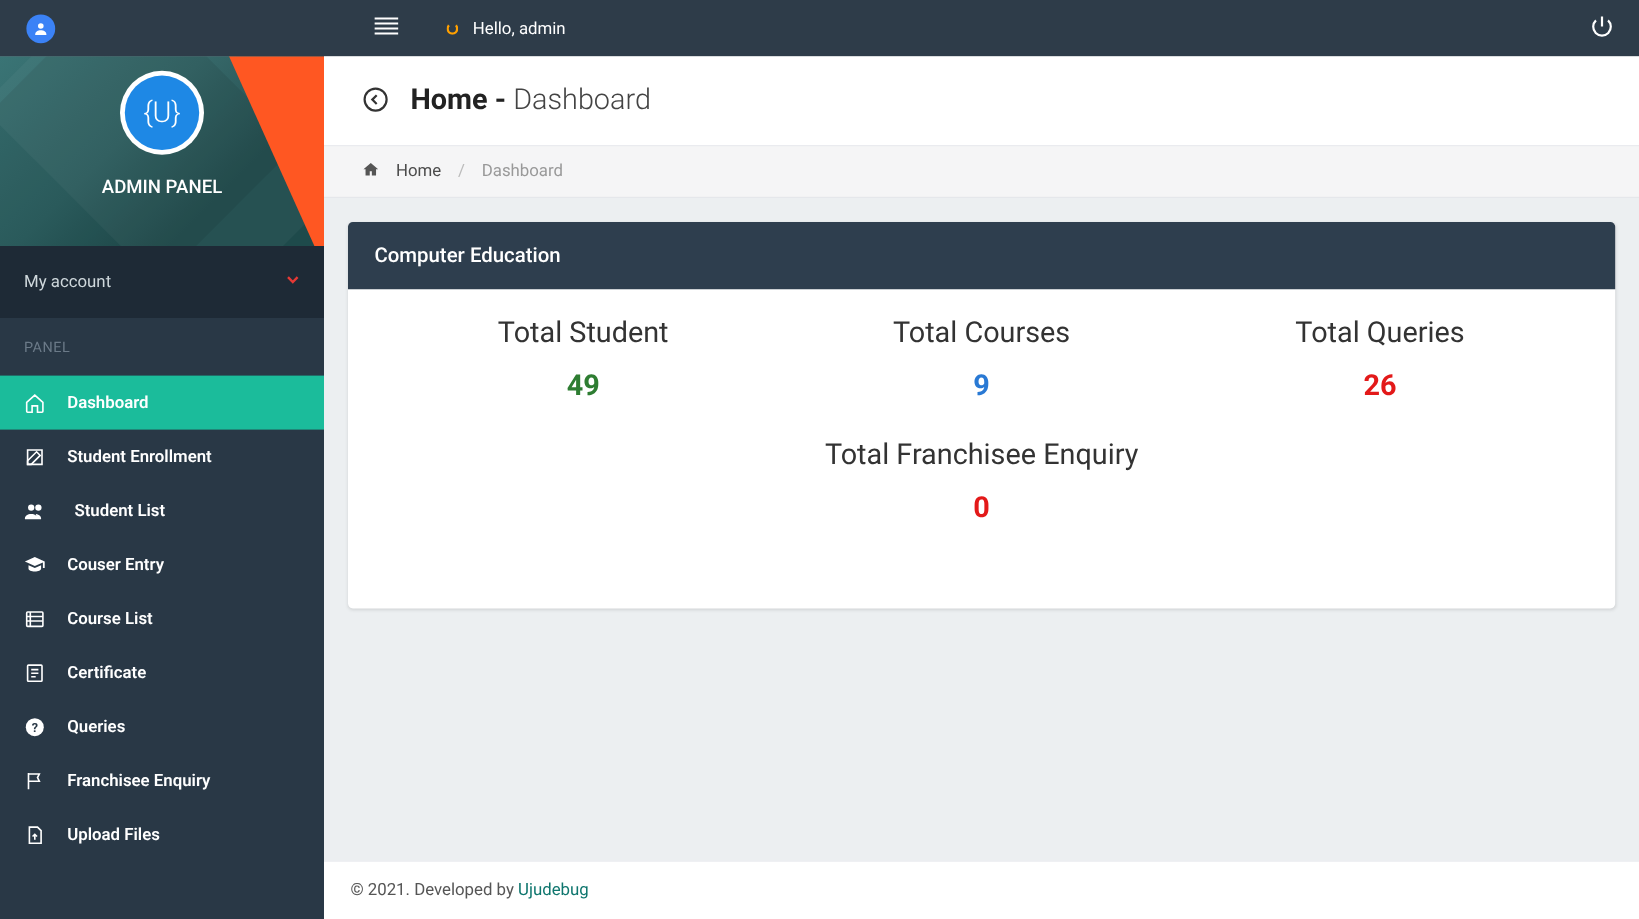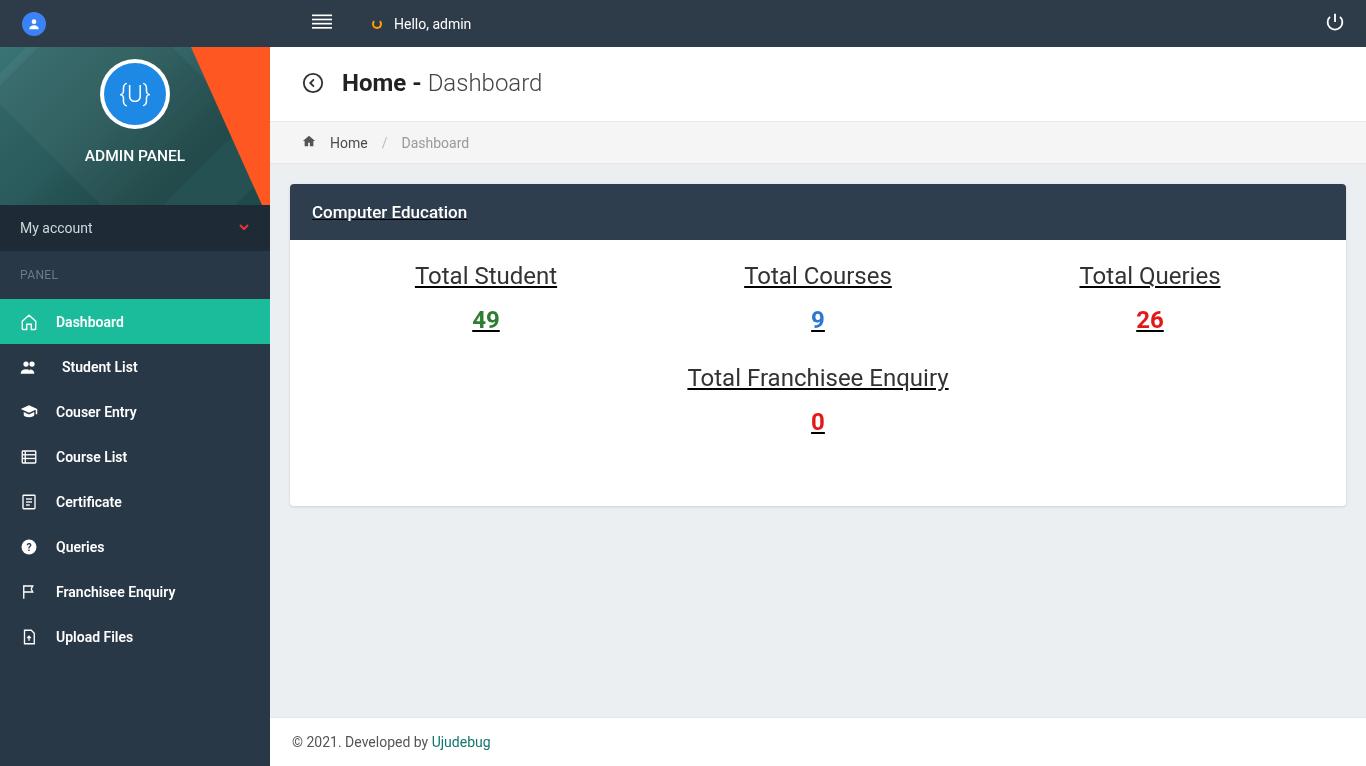--- a/index.html
+++ b/index.html
@@ -17,21 +17,21 @@
 
 .sidebar { position: absolute; left: 0; top: 47px; width: 270px; height: calc(100% - 47px); background: #293846; }
 .sidebar-header { height: 158px; background: linear-gradient(135deg, #3a7475 0%, #2e6263 40%, #1e4a4b 70%); position: relative; overflow: hidden; }
 .tri1 { position: absolute; right: -10px; bottom: -40px; width: 0; height: 0; border-left: 90px solid transparent; border-top: 200px solid #ff5722; }
 .tri2 { position: absolute; left: -30px; top: -40px; width: 200px; height: 300px; background: rgba(0,0,0,0.08); transform: rotate(45deg); }
 .tri3 { position: absolute; right: 40px; top: -60px; width: 180px; height: 260px; background: rgba(255,255,255,0.04); transform: rotate(-45deg); }
 .sidebar-logo { position: relative; width: 70px; height: 70px; margin: 12px auto 0; border-radius: 50%; background: #fff; padding: 4px; }
 .sidebar-logo-inner { width: 100%; height: 100%; border-radius: 50%; background: #1e88e5; display: flex; align-items: center; justify-content: center; color: #fff; font-size: 24px; font-weight: 300; }
 .sidebar-title { position: relative; text-align: center; color: #fff; font-size: 15.5px; font-weight: 500; margin-top: 18px; }
 
-.my-account { height: 46px; background: #1e2a36; display: flex; align-items: center; padding: 0 20px; color: #cfd8dc; font-size: 14px; cursor: pointer; justify-content: space-between; }
+.my-account { height: 60px; background: #1e2a36; display: flex; align-items: center; padding: 0 20px; color: #cfd8dc; font-size: 14px; cursor: pointer; justify-content: space-between; }
 .my-account .chev { color: #e53935; }
 
 .section-label { height: 48px; display: flex; align-items: center; padding: 0 20px; color: #6b7a88; font-size: 12px; letter-spacing: 0.4px; }
 .nav { list-style: none; }
 .nav li { height: 45px; display: flex; align-items: center; padding: 0 20px; color: #fff; font-size: 14px; font-weight: 600; cursor: pointer; gap: 18px; }
 .nav li.active { background: #1bbc9b; }
 .nav li .ic { width: 18px; height: 18px; display: flex; align-items: center; justify-content: center; flex-shrink: 0; }
 .nav li .ic svg { width: 18px; height: 18px; stroke: #fff; fill: none; stroke-width: 1.8; }
 .nav li .ic svg.fill { fill: #fff; stroke: none; }
 
@@ -42,21 +42,21 @@
 .page-title .bold { font-weight: 700; }
 .page-title .sub { font-weight: 300; color: #444; }
 
 .breadcrumb-bar { background: #f5f5f6; border-bottom: 1px solid #e5e7eb; padding: 12px 32px; display: flex; align-items: center; gap: 14px; font-size: 14px; color: #666; }
 .breadcrumb-bar .home-ic svg { width: 14px; height: 14px; fill: #555; }
 .breadcrumb-bar a { color: #4b4b4b; text-decoration: none; }
 .breadcrumb-bar .sep { color: #bbb; }
 .breadcrumb-bar .current { color: #999; }
 
 .content { flex: 1; padding: 20px; overflow: auto; }
-.card { background: #fff; border-radius: 4px; box-shadow: 0 1px 3px rgba(0,0,0,0.12); text-decoration: underline; }
+.card { background: #fff; border-radius: 4px; box-shadow: 0 1px 3px rgba(0,0,0,0.12); }
 .card-header { background: #2e3e4e; color: #fff; padding: 18px 22px; font-size: 17px; font-weight: 500; border-radius: 4px 4px 0 0; }
 .card-body { padding: 22px 30px 40px; }
 .stat-row { display: flex; justify-content: space-around; flex-wrap: wrap; }
 .stat { flex: 1; text-align: center; min-width: 300px; margin-bottom: 30px; }
 .stat-label { font-size: 24px; color: #333; font-weight: 400; margin-bottom: 16px; }
 .stat-value { font-size: 24px; font-weight: 700; }
 .c-green { color: #2e7d32; }
 .c-blue { color: #2979d4; }
 .c-red { color: #e31919; }
 
@@ -114,20 +114,29 @@
       <li class="active">
         <span class="ic">
           <svg viewBox="0 0 24 24">
             <path d="M3 11l9-8 9 8v10a1 1 0 0 1-1 1h-5v-7h-6v7H4a1 1 0 0 1-1-1z"></path>
           </svg>
         </span>
         <span>Dashboard</span>
       </li>
       <li>
         <span class="ic">
+          <svg viewBox="0 0 24 24">
+            <path d="M4 16l10-10 4 4-10 10H4z"></path>
+            <path d="M4 4h16v16H4z"></path>
+          </svg>
+        </span>
+        <span>Student Enrollment</span>
+      </li>
+      <li>
+        <span class="ic">
           <svg class="fill" viewBox="0 0 24 24">
             <circle cx="8" cy="8" r="3.5"></circle>
             <circle cx="16" cy="8" r="3.5"></circle>
             <path d="M1 20c0-3 3-5 7-5s7 2 7 5v1H1zM13 15c1 0 6 1 6 5v1h-4"></path>
           </svg>
         </span>
         <span style="margin-left: 6px;">Student List</span>
       </li>
       <li>
         <span class="ic">

